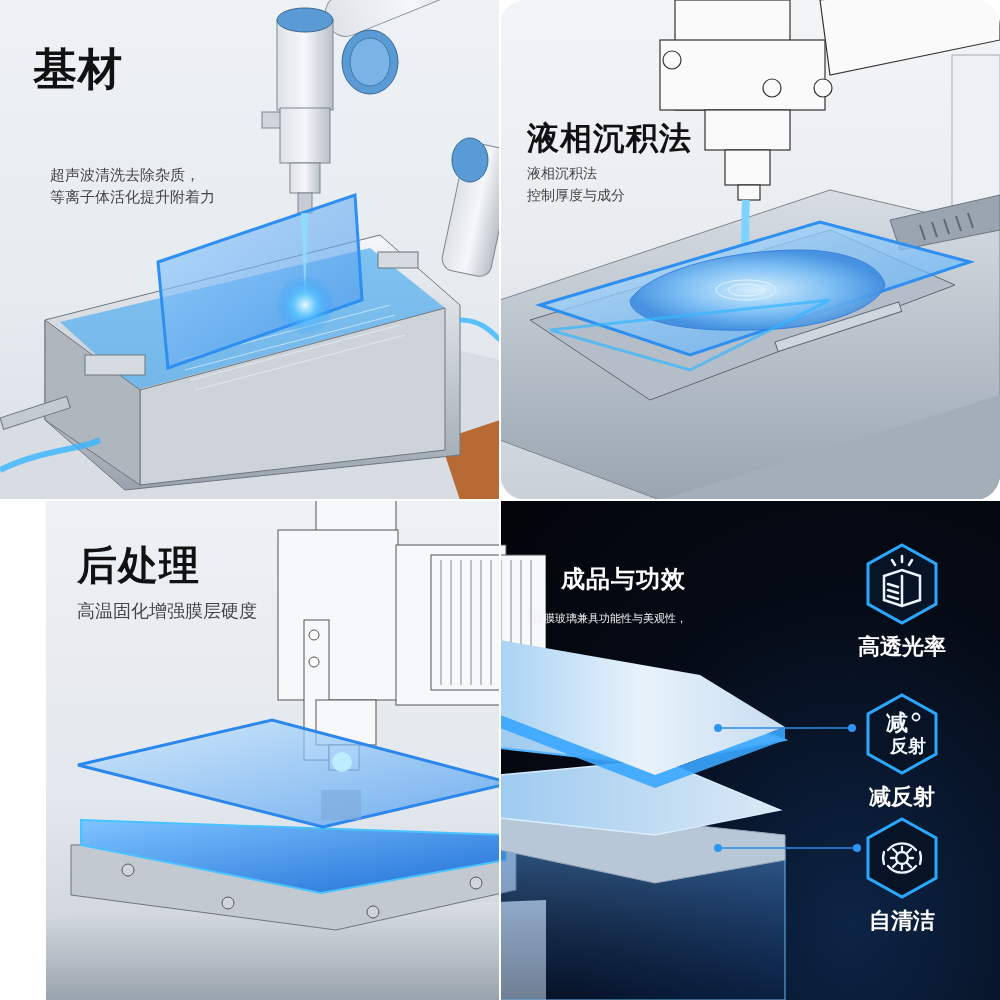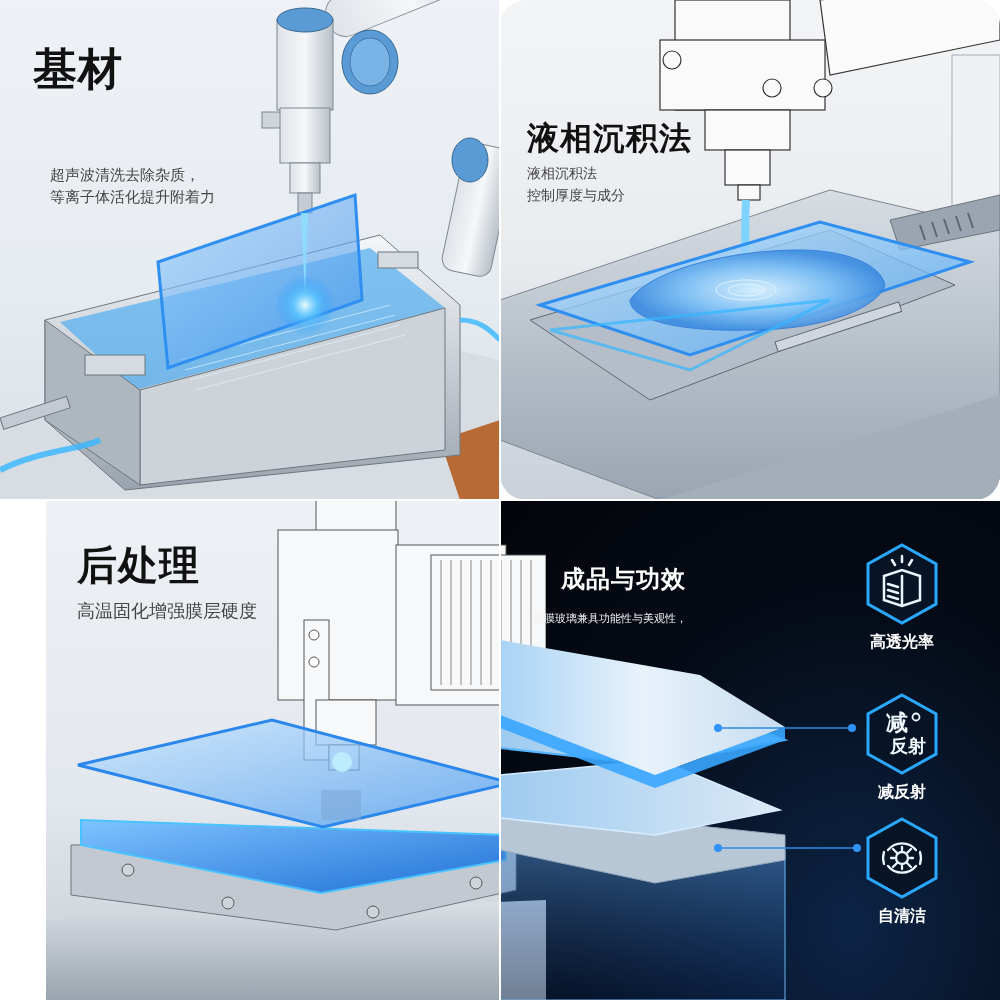--- a/index.html
+++ b/index.html
@@ -23,21 +23,21 @@
   .p2 .sub { left: 27px; top: 162px; font-size: 14px; line-height: 22px; }
   .p3 .title { left: 31px; top: 40px; font-size: 40px; line-height: 50px; }
   .p3 .sub { left: 31px; top: 100px; font-size: 18px; }
   .p4 .title { left: 33px; top: 63px; font-size: 24px; color: #fff; font-weight: 700; margin-left: 28px; }
   .p4 .sub { left: 33px; top: 108px; font-size: 11px; color: #f2f2f2; line-height: 22px; }
 
   svg.scene { position: absolute; left: 0; top: 0; width: 500px; height: 500px; z-index: 1; }
 
   .feature { position: absolute; width: 100px; text-align: center; z-index: 6; }
   .hex { width: 76px; height: 84px; margin: 0 auto; display: block; }
-  .feat-label { color: #fff; font-size: 16px; font-weight: 700; margin-top: 6px; display: block; }
+  .feat-label { color: #fff; font-size: 22px; font-weight: 700; margin-top: 6px; display: block; }
   .f1 { left: 352px; top: 42px; }
   .f2 { left: 352px; top: 192px; }
   .f3 { left: 352px; top: 316px; }
 </style>
 </head>
 <body>
 
 <div class="grid">
 
   <section class="panel p1">

